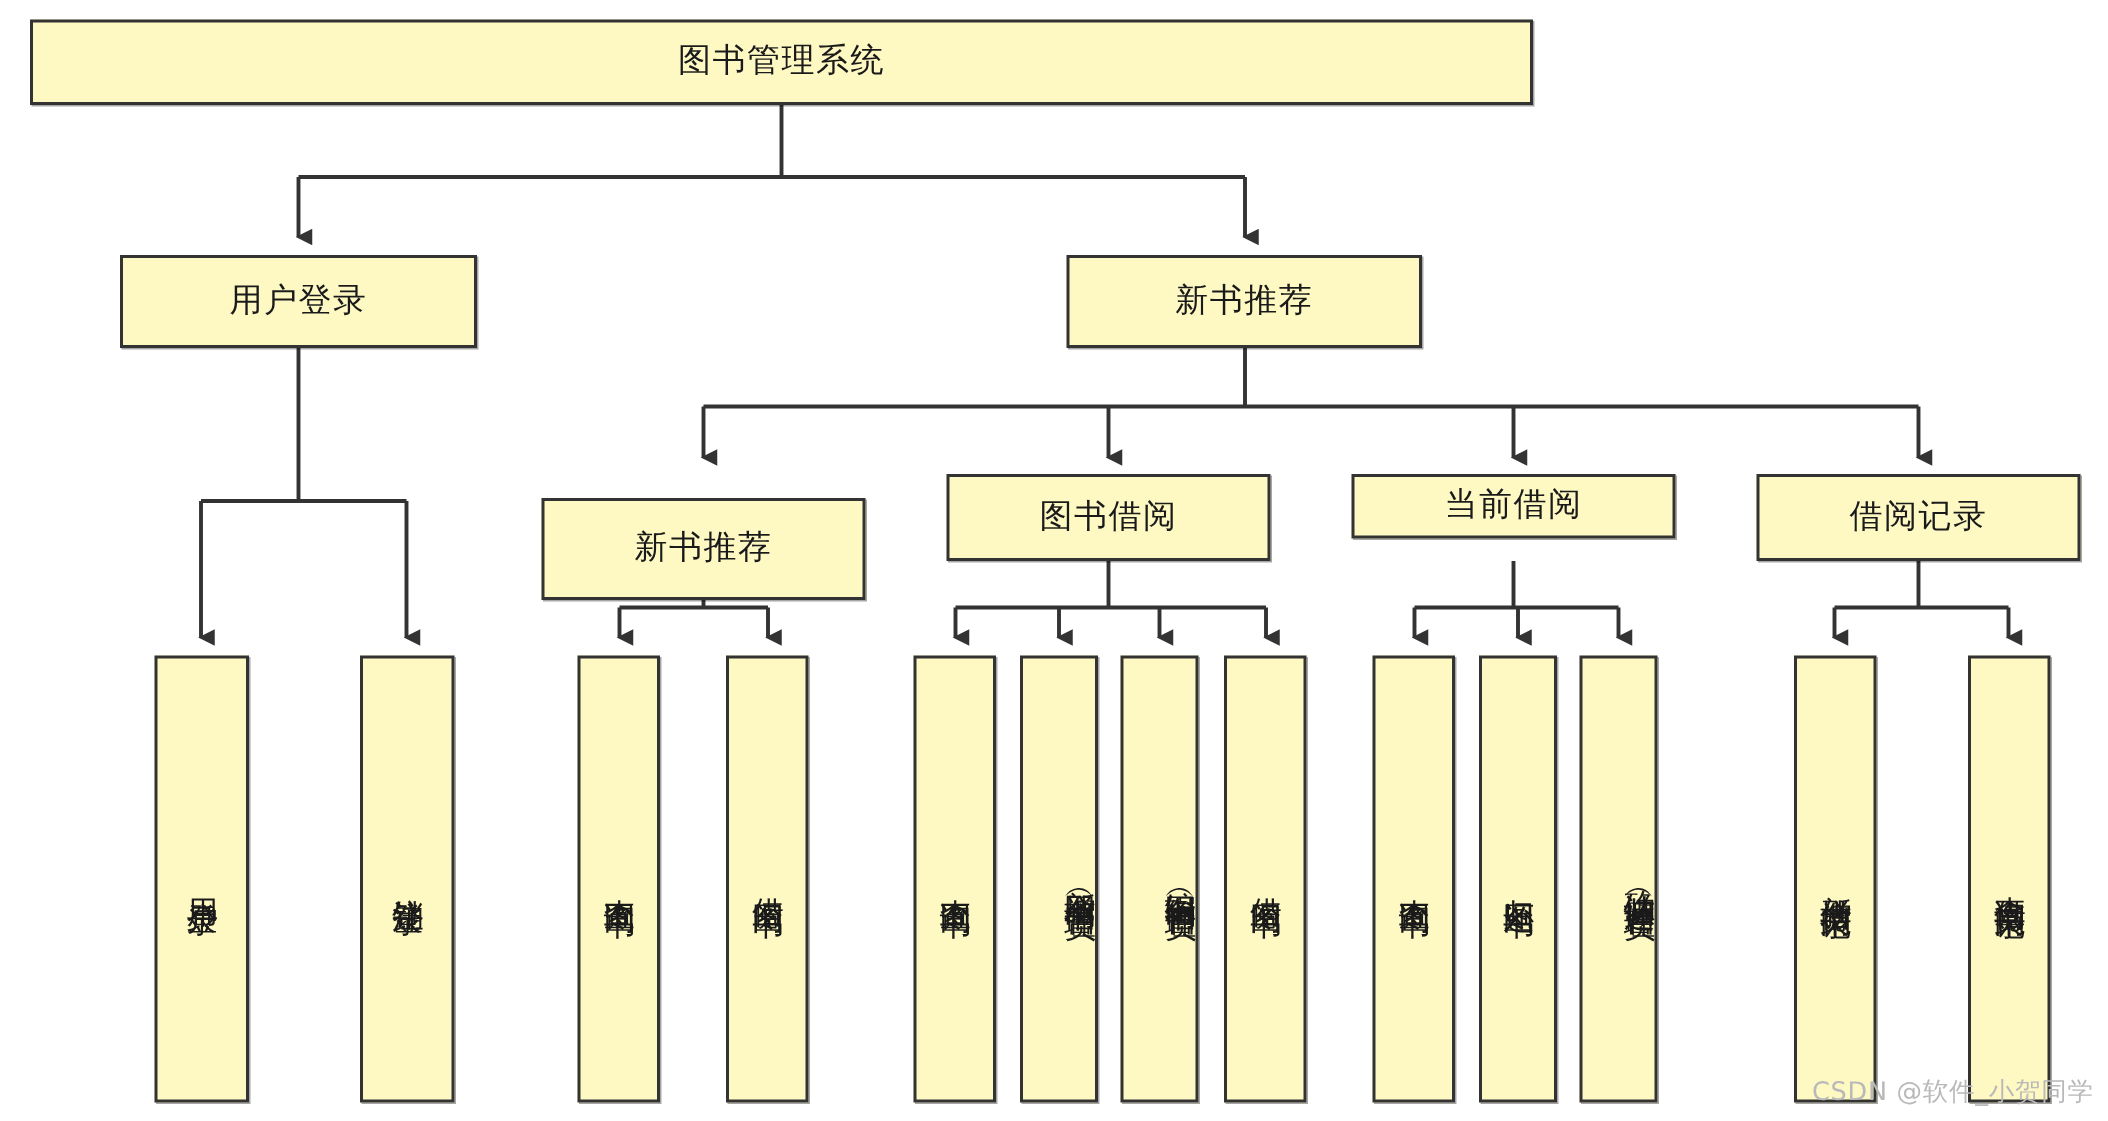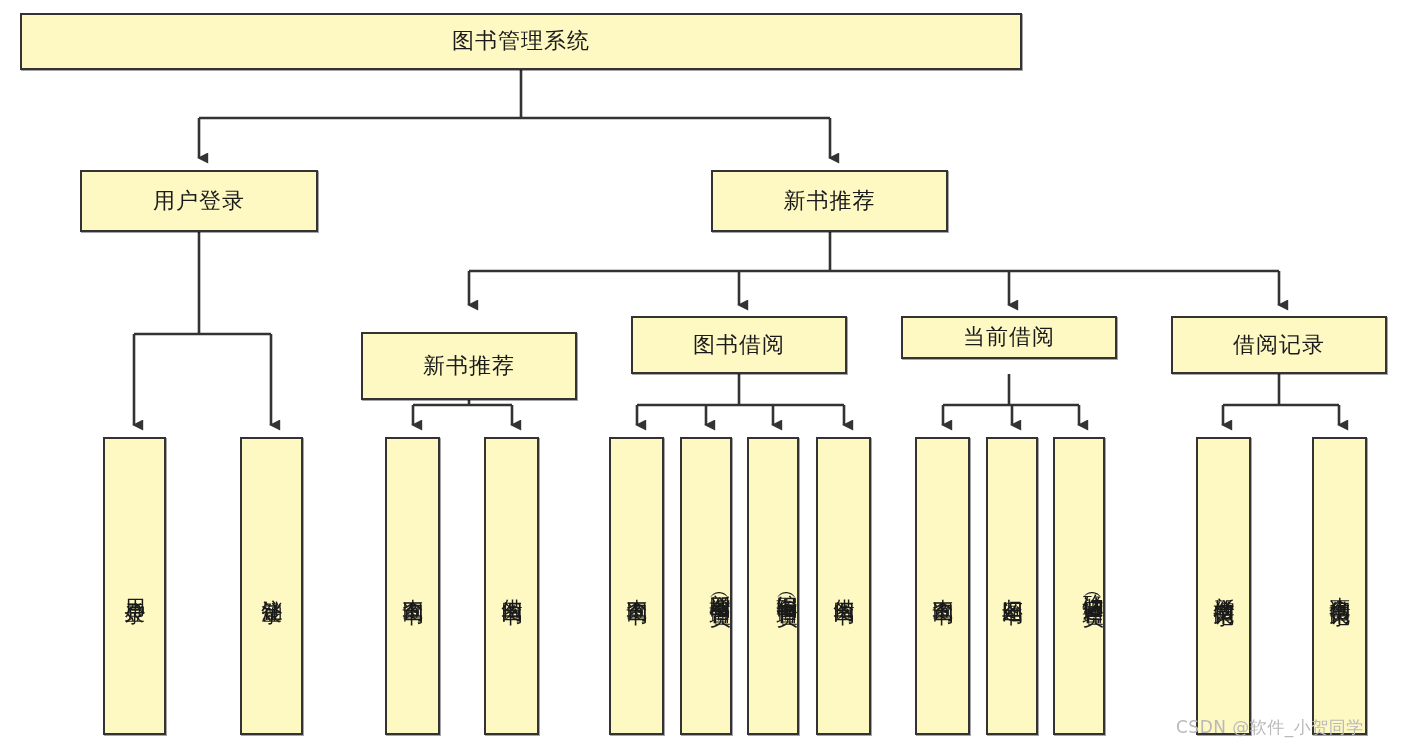--- a/index.html
+++ b/index.html
@@ -160,13 +160,13 @@
       <span class="node-label-v">确认归还（管理员）</span>
     </div>
     <div class="node-box leaf-box" style="left: 1196px; top: 437px; width: 55px; height: 298px;">
       <span class="node-label-v">新增借阅记录</span>
     </div>
     <div class="node-box leaf-box" style="left: 1312px; top: 437px; width: 55px; height: 298px;">
       <span class="node-label-v">查询借阅记录</span>
     </div>
   </div>
 
-<div id="watermark" style="left: 1176px; top: 716px; color: rgb(185, 185, 185);">CSDN @软件_小贺同学</div>
+<div id="watermark" style="left: 1208px; top: 716px; color: rgb(185, 185, 185);">CSDN @软件_小贺同学</div>
 
 </body></html>

